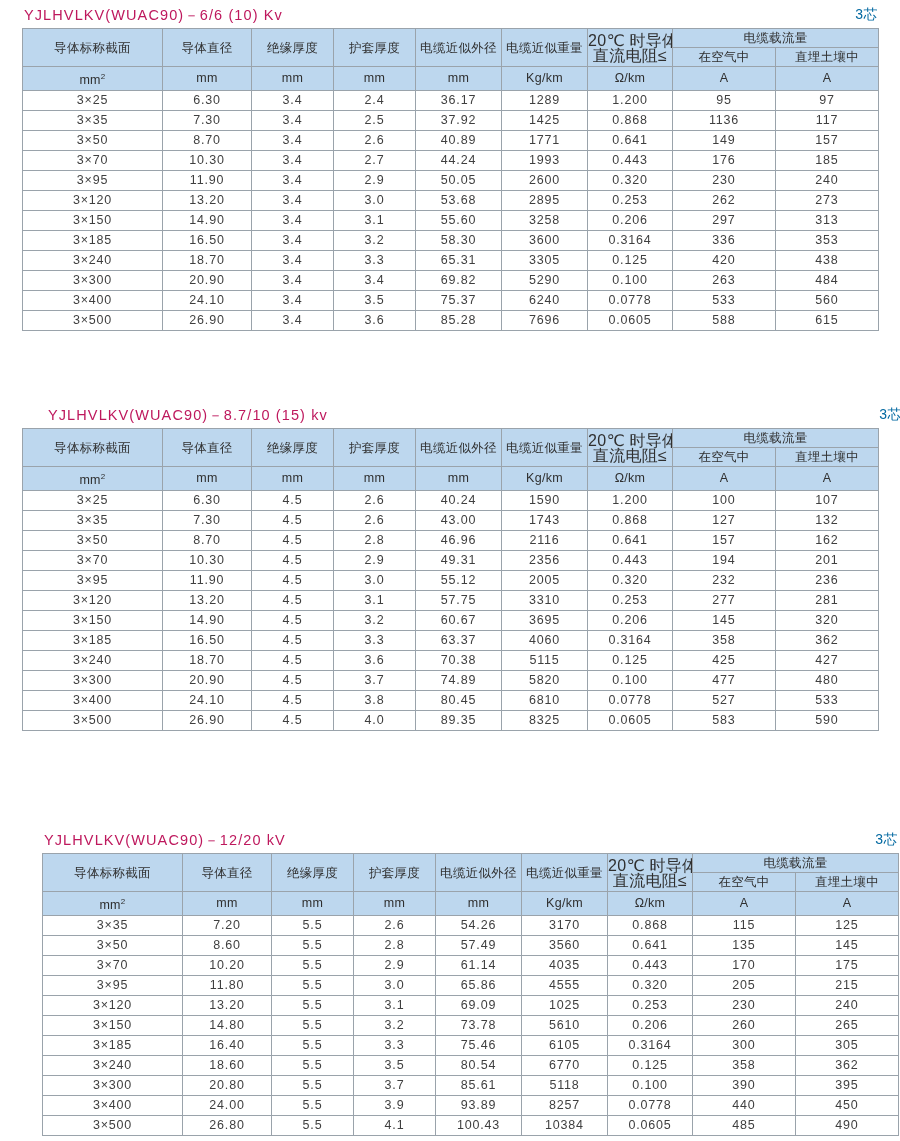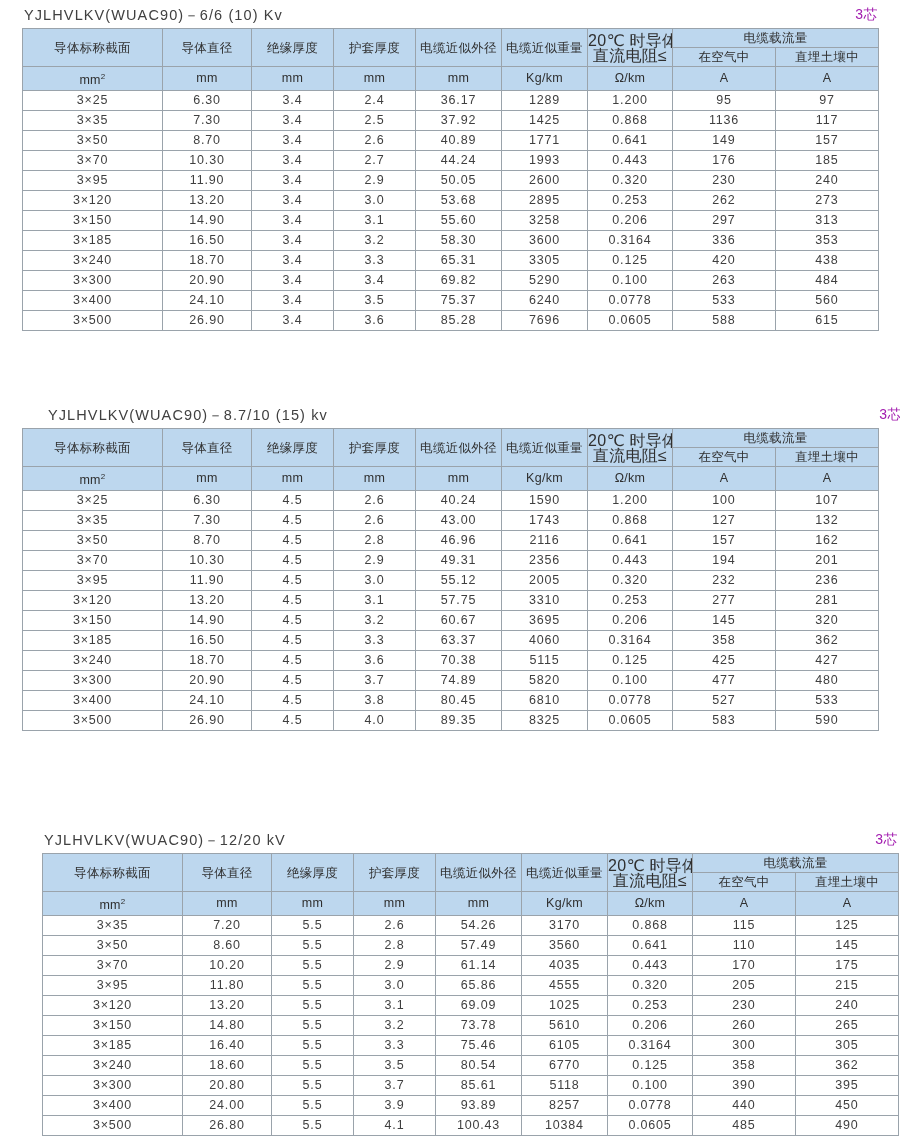--- a/index.html
+++ b/index.html
@@ -35,30 +35,30 @@
     height: 30px;
     padding: 0 22px;
     box-sizing: border-box;
   }
   .title-text {
     position: absolute;
     left: 24px;
     top: 6px;
     font-size: 14.5px;
     letter-spacing: 1.1px;
-    color: #404040;
+    color: #be185d;
     white-space: nowrap;
     font-family: "Liberation Sans", "DejaVu Sans", sans-serif;
   }
   .title-right {
     position: absolute;
     right: 22px;
     top: 6px;
     font-size: 14px;
-    color: #a21caf;
+    color: #0369a1;
     letter-spacing: 0.5px;
     white-space: nowrap;
   }
 
   table.cable {
     position: absolute;
     left: 22px;
     top: 28px;
     width: 856px;
     border-collapse: collapse;
@@ -548,21 +548,21 @@
             <td>125</td>
           </tr>
           <tr>
             <td>3×50</td>
             <td>8.60</td>
             <td>5.5</td>
             <td>2.8</td>
             <td>57.49</td>
             <td>3560</td>
             <td>0.641</td>
-            <td>110</td>
+            <td>135</td>
             <td>145</td>
           </tr>
           <tr>
             <td>3×70</td>
             <td>10.20</td>
             <td>5.5</td>
             <td>2.9</td>
             <td>61.14</td>
             <td>4035</td>
             <td>0.443</td>

